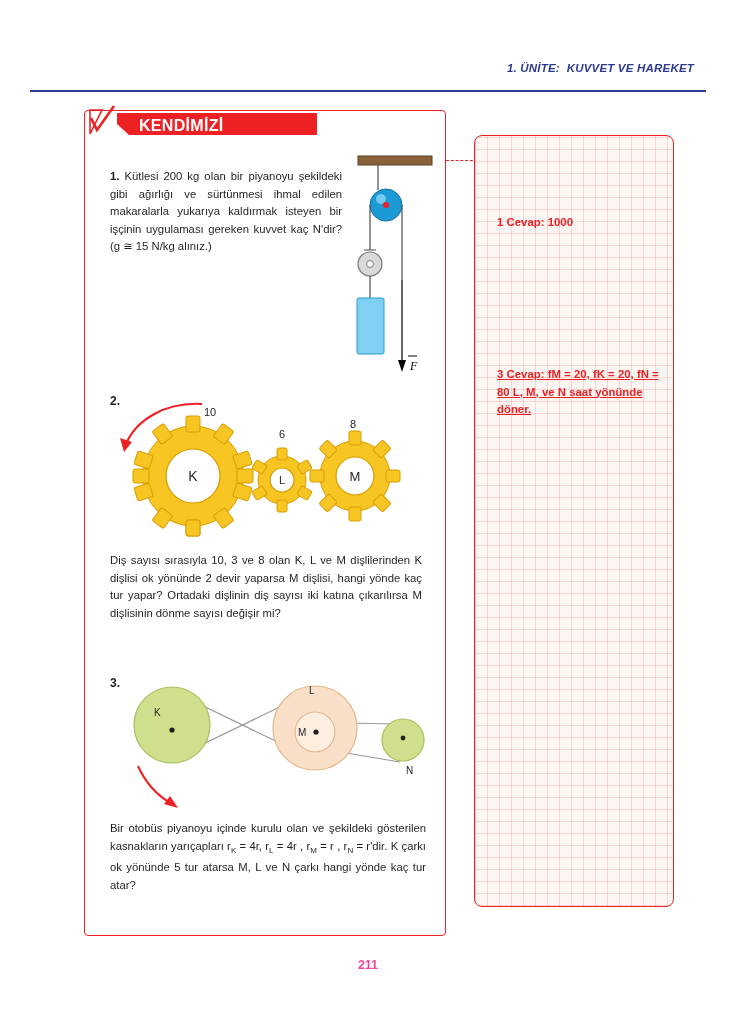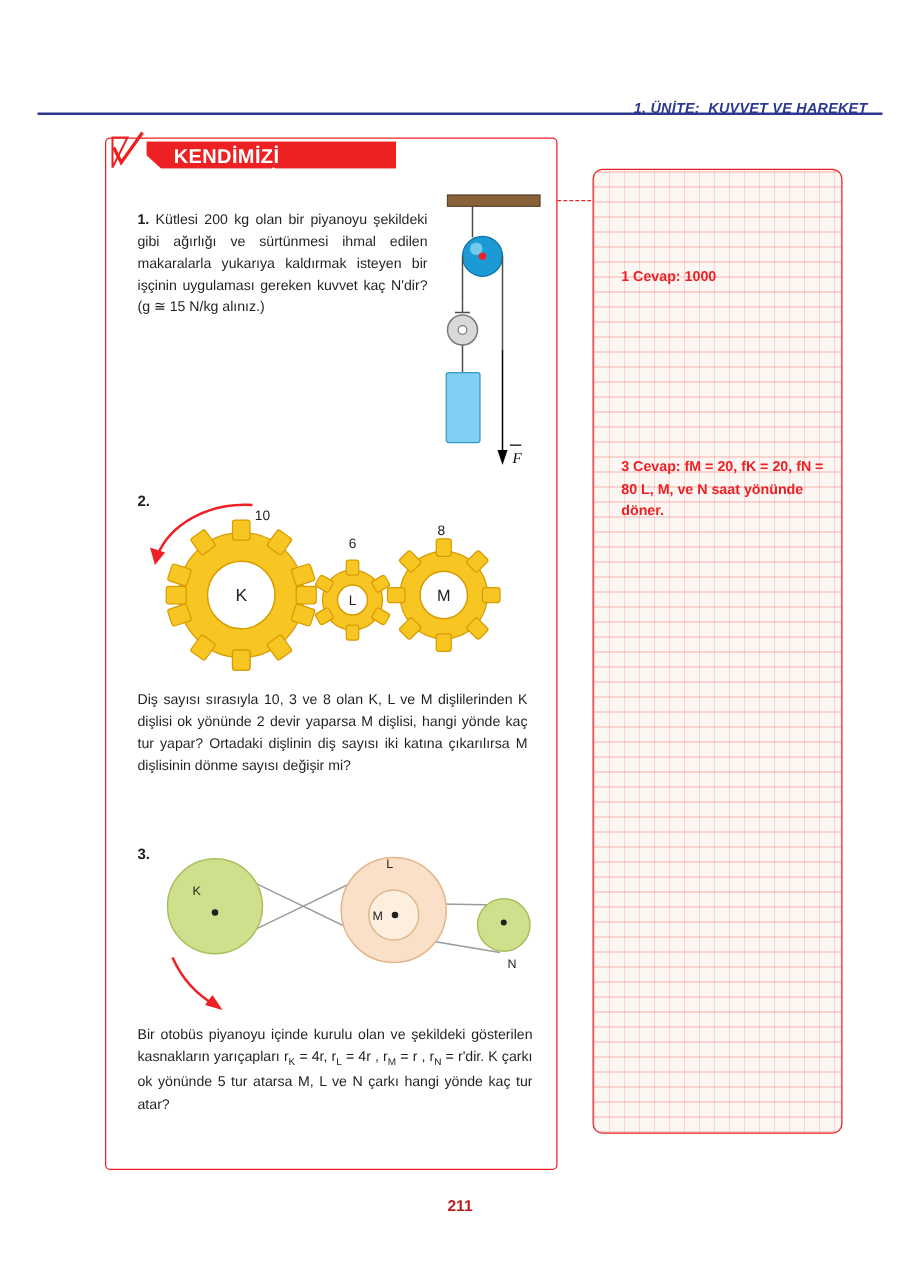--- a/index.html
+++ b/index.html
@@ -20,21 +20,20 @@
   .header-title {
     position: absolute;
     right: 42px;
     top: 62px;
     font-size: 11.5px;
     font-style: italic;
     font-weight: bold;
     color: #2b3990;
     letter-spacing: .2px;
     white-space: pre;
-    margin-top: 19px;
   }
   .header-rule {
     position: absolute;
     left: 30px;
     right: 30px;
     top: 90px;
     height: 2px;
     background: #2b3990;
   }
 
@@ -127,21 +126,21 @@
     position: absolute;
     left: 22px;
     width: 164px;
     font-size: 11.4px;
     font-weight: bold;
     line-height: 17.5px;
     color: #ed2024;
   }
   #ans1 { top: 78px; }
   #ans2 { top: 128px; }
-  #ans3 { top: 230px; }
+  #ans3 { top: 230px; text-decoration: underline; }
 
   .dash-connector {
     position: absolute;
     left: 446px;
     top: 160px;
     width: 46px;
     height: 0;
     border-top: 1.4px dashed #ed2024;
   }
   .down-arrow {
@@ -163,21 +162,21 @@
 
   
   .page-number {
     position: absolute;
     left: 0;
     right: 0;
     top: 958px;
     text-align: center;
     font-size: 12.5px;
     font-weight: bold;
-    color: #b91c1c;
+    color: #ec4899;
   }
 </style>
 </head>
 <body>
 
 <div class="header-title">1. ÜNİTE:  KUVVET VE HAREKET</div>
 <div class="header-rule"></div>
 
 <div class="main-panel"></div>
 

